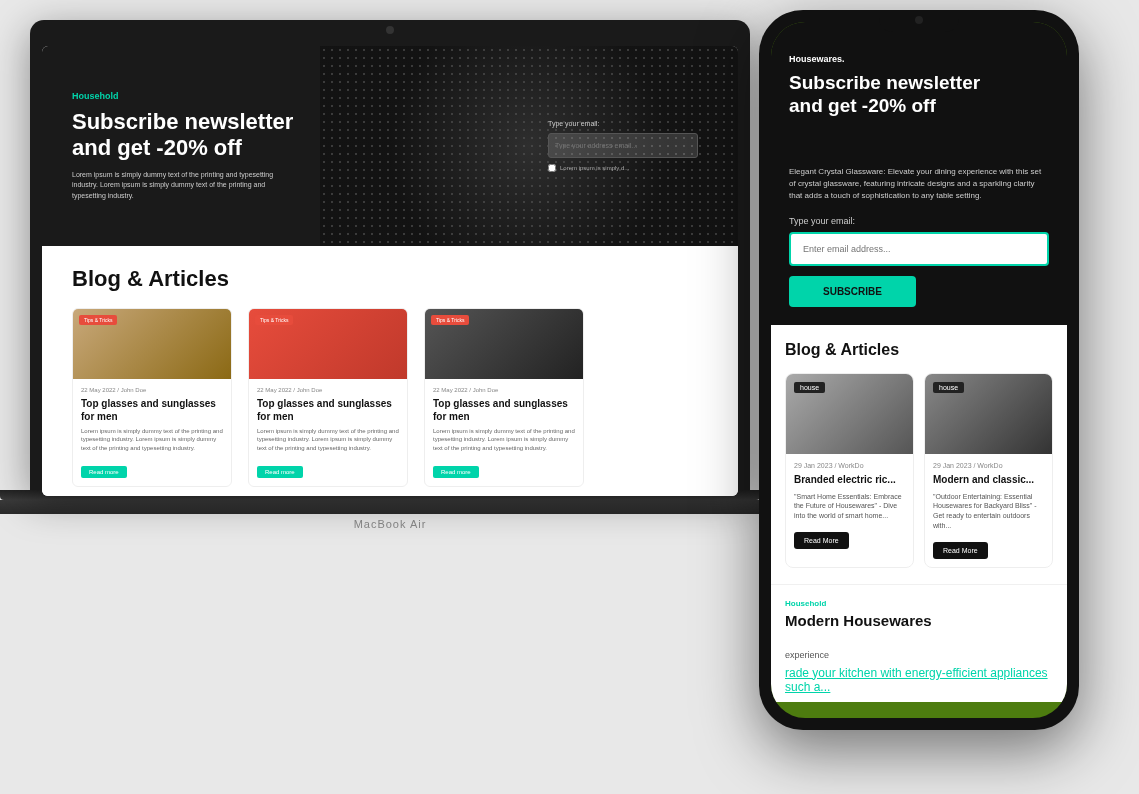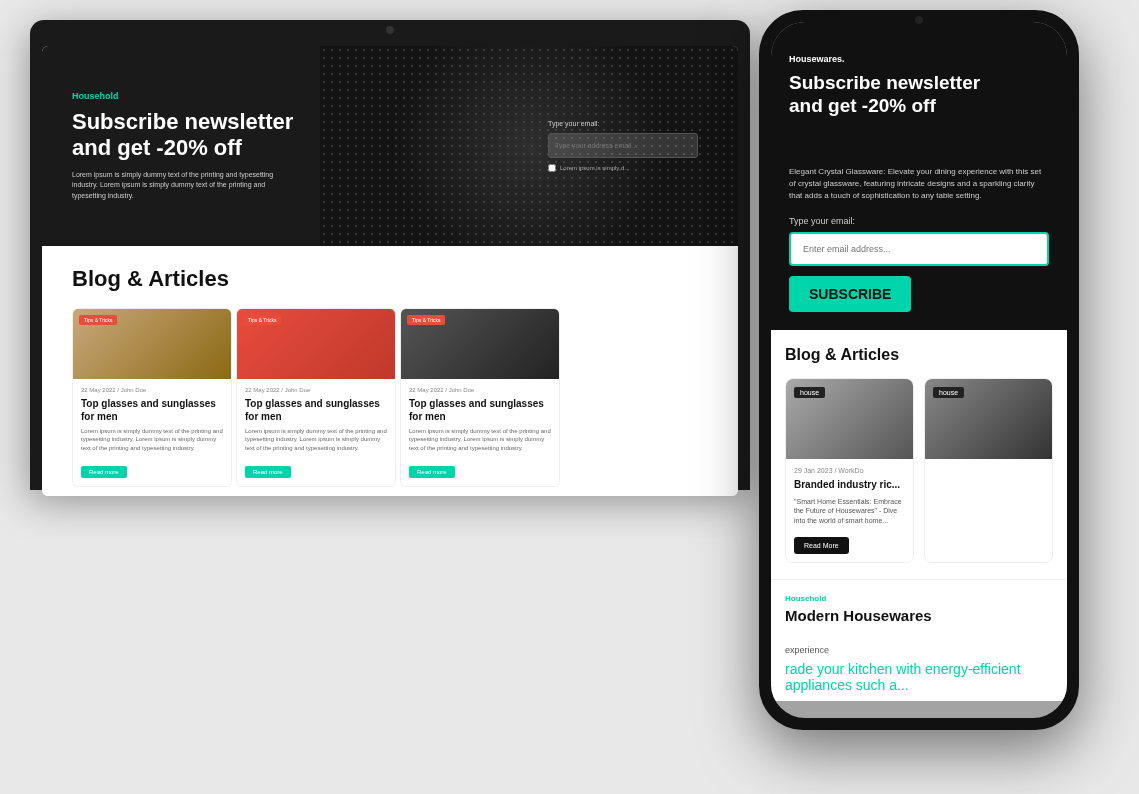--- a/index.html
+++ b/index.html
@@ -142,21 +142,21 @@
       padding: 20px 30px;
     }
     .screen-blog-title {
       font-size: 22px;
       font-weight: bold;
       color: #111;
       margin-bottom: 16px;
     }
     .screen-blog-cards {
       display: flex;
-      gap: 4px;
+      gap: 16px;
       overflow: hidden;
     }
     .screen-blog-card {
       width: 160px;
       flex-shrink: 0;
       border: 1px solid #eee;
       border-radius: 6px;
       overflow: hidden;
     }
     .card-img {
@@ -257,21 +257,21 @@
       background: #222;
       border-radius: 50%;
       position: absolute;
       top: 6px;
       left: 50%;
       transform: translateX(-50%);
     }
     .phone-screen {
       width: 100%;
       height: 100%;
-      background: #a3a3a3;
+      background: #4d7c0f;
       border-radius: 34px;
       overflow: hidden;
       position: relative;
     }
     .phone-content {
       height: 100%;
       overflow: hidden;
     }
 
     
@@ -310,23 +310,23 @@
       border: 2px solid #00d4aa;
       border-radius: 4px;
       font-size: 9px;
       color: #999;
       background: #fff;
       margin-bottom: 10px;
     }
     .phone-subscribe-btn {
       background: #00d4aa;
       color: #111;
-      font-size: 14px;
-      font-weight: bold;
-      padding: 10px 20px;
+      font-size: 10px;
+      font-weight: bold;
+      padding: 10px 34px;
       border-radius: 4px;
       display: inline-block;
     }
 
     .phone-blog {
       background: #fff;
       padding: 16px 14px;
     }
     .phone-blog-title {
       font-size: 16px;
@@ -405,22 +405,23 @@
       color: #111;
       line-height: 1.2;
       margin-bottom: 20px;
     }
     .phone-footer-sub {
       font-size: 9px;
       color: #555;
       margin-bottom: 6px;
     }
     .phone-footer-desc {
-      font-size: 14px;
+      font-size: 12px;
       color: #00d4aa;
+      text-decoration: underline;
     }
 
     
     .phone-img-1 {
       background: linear-gradient(135deg, #aaa 0%, #555 100%);
       width: 100%;
       height: 100%;
       position: relative;
       overflow: hidden;
     }
@@ -513,20 +514,25 @@
               <div class="card-meta">22 May 2022 / John Doe</div>
               <div class="card-title">Top glasses and sunglasses for men</div>
               <div class="card-text">Lorem ipsum is simply dummy text of the printing and typesetting industry. Lorem ipsum is simply dummy text of the printing and typesetting industry.</div>
               <div class="card-btn">Read more</div>
             </div>
           </div>
         </div>
       </div>
     </div>
   </div>
+  <div class="laptop-stand">
+    <div class="laptop-hinge"></div>
+    <div class="laptop-foot"></div>
+    <div class="laptop-label">MacBook Air</div>
+  </div>
 </div>
 
 <div class="phone-wrapper">
   <div class="phone-body">
     <div class="phone-notch">
       <div class="phone-dot"></div>
     </div>
     <div class="phone-screen">
       <div class="phone-content">
 
@@ -542,29 +548,35 @@
         <div class="phone-blog">
           <div class="phone-blog-title">Blog &amp; Articles</div>
           <div class="phone-blog-cards">
             <div class="phone-blog-card">
               <div class="phone-card-img">
                 <div class="phone-img-1"></div>
                 <div class="phone-card-tag">house</div>
               </div>
               <div class="phone-card-body">
                 <div class="phone-card-meta">29 Jan 2023 / WorkDo</div>
-                <div class="phone-card-title">Branded industry ric...</div>
+                <div class="phone-card-title">Branded electric ric...</div>
                 <div class="phone-card-desc">"Smart Home Essentials: Embrace the Future of Housewares" - Dive into the world of smart home...</div>
                 <div class="phone-card-btn">Read More</div>
               </div>
             </div>
             <div class="phone-blog-card">
               <div class="phone-card-img">
                 <div class="phone-img-2"></div>
                 <div class="phone-card-tag">house</div>
+              </div>
+              <div class="phone-card-body">
+                <div class="phone-card-meta">29 Jan 2023 / WorkDo</div>
+                <div class="phone-card-title">Modern and classic...</div>
+                <div class="phone-card-desc">"Outdoor Entertaining: Essential Housewares for Backyard Bliss" - Get ready to entertain outdoors with...</div>
+                <div class="phone-card-btn">Read More</div>
               </div>
             </div>
           </div>
         </div>
 
         <div class="phone-footer">
           <div class="phone-footer-tag">Household</div>
           <div class="phone-footer-title">Modern Housewares</div>
           <div class="phone-footer-sub">experience</div>
           <div class="phone-footer-desc">rade your kitchen with energy-efficient appliances such a...</div>

